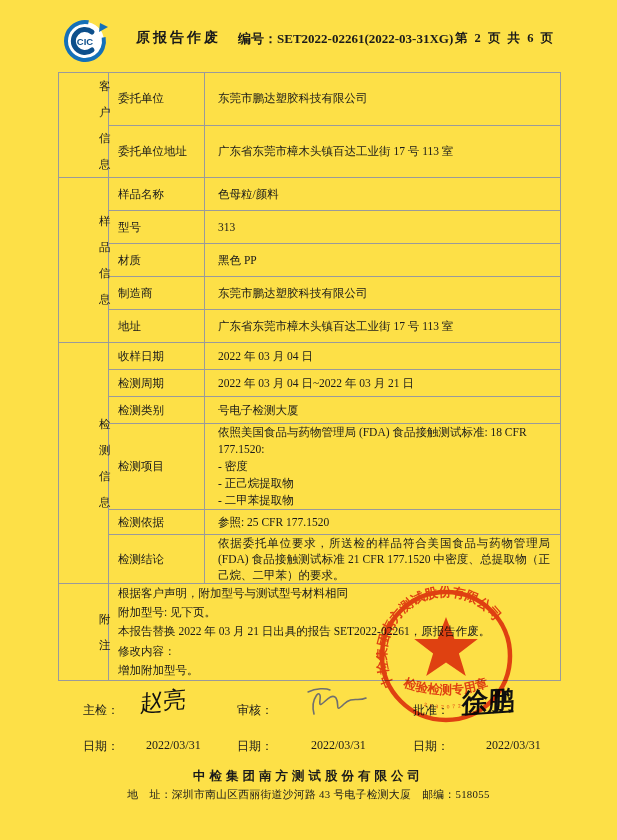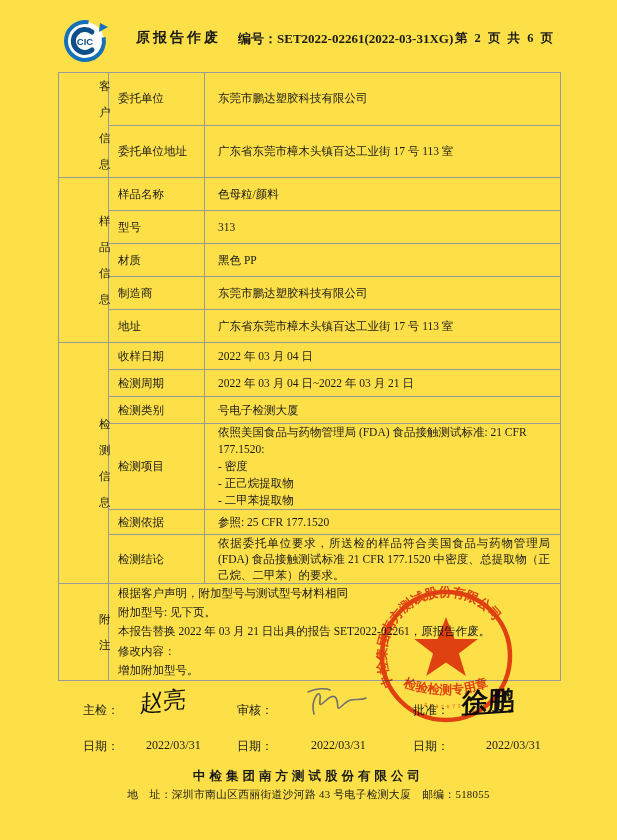--- a/index.html
+++ b/index.html
@@ -120,21 +120,21 @@
       <td class="lbl">检测周期</td>
       <td class="val">2022 年 03 月 04 日~2022 年 03 月 21 日</td>
     </tr>
     <tr style="height:27px;">
       <td class="lbl">检测类别</td>
       <td class="val">号电子检测大厦</td>
     </tr>
     <tr style="height:85px;">
       <td class="lbl">检测项目</td>
       <td class="val">
-        <div class="vline">依照美国食品与药物管理局 (FDA) 食品接触测试标准: 21 CFR</div>
+        <div class="vline">依照美国食品与药物管理局 (FDA) 食品接触测试标准: 18 CFR</div>
         <div class="vline">177.1520:</div>
         <div class="vline">- 密度</div>
         <div class="vline">- 正己烷提取物</div>
         <div class="vline">- 二甲苯提取物</div>
       </td>
     </tr>
     <tr style="height:25px;margin-left:20px;">
       <td class="lbl">检测依据</td>
       <td class="val">参照: 25 CFR 177.1520</td>
     </tr>

